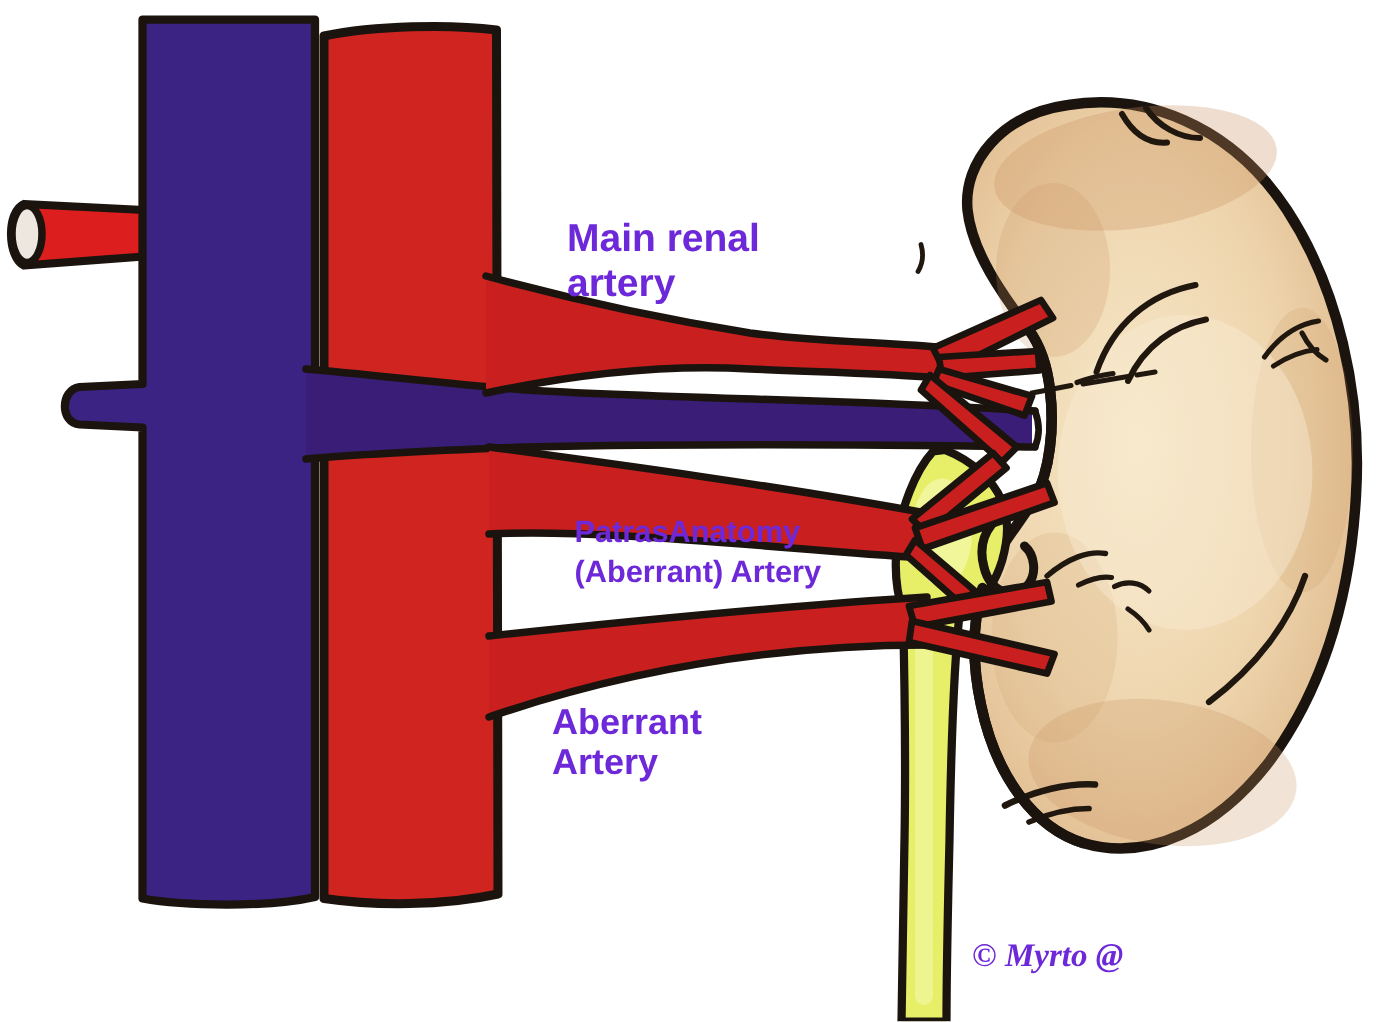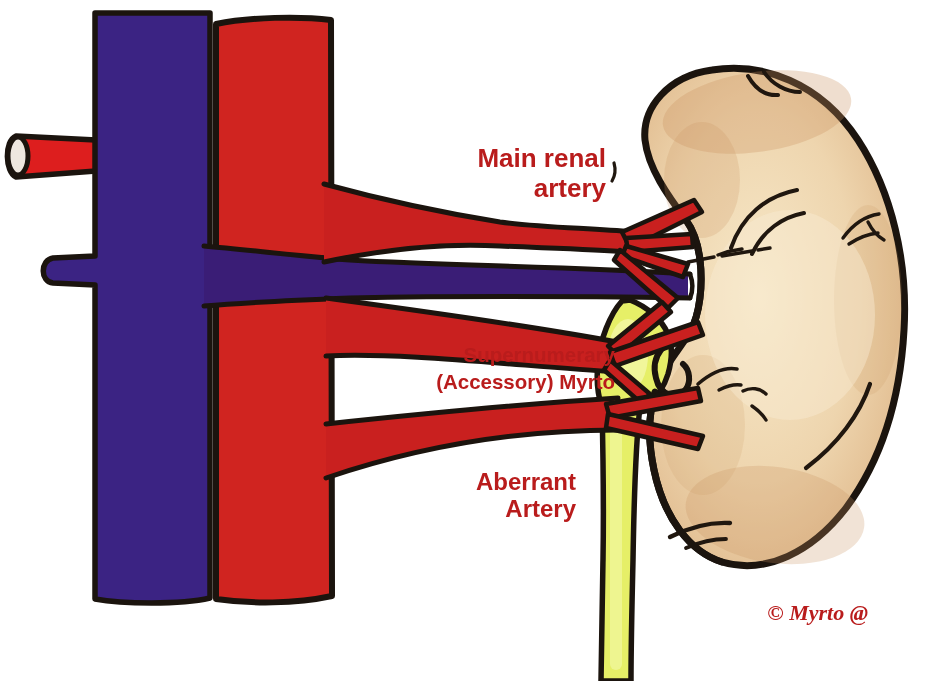--- a/index.html
+++ b/index.html
@@ -6,30 +6,30 @@
   .stage {
     position:relative;
     width:926px; height:681px;
     background:#ffffff;
     overflow:hidden;
     font-family:"Liberation Sans", sans-serif;
   }
   .stage svg { position:absolute; left:0; top:0; }
   .lbl {
     position:absolute;
-    text-align:right;
+    text-align:left;
     font-weight:700;
-    color:#b91c1c;
+    color:#6d28d9;
     white-space:nowrap;
   }
   .lbl-main   { left:378px; top:143px; width:228px; font-size:26px;  line-height:30px; }
   .lbl-super  { left:383px; top:341px; width:232px; font-size:20.5px;line-height:27px; }
   .lbl-aber   { left:368px; top:468px; width:208px; font-size:24px;  line-height:27px; }
   .lbl-credit {
-    left:648px; top:598px; width:220px;
+    left:648px; top:622px; width:220px;
     font-family:"Liberation Serif", serif;
     font-style:italic; font-weight:700;
     font-size:22px; line-height:30px;
   }
   .lbl span { display:block; }
 </style>
 </head>
 <body>
 
 <div class="stage">
@@ -164,22 +164,22 @@
       </g>
     </g>
   </svg>
 
   <div class="lbl lbl-main">
     <span>Main renal</span>
     <span>artery</span>
   </div>
 
   <div class="lbl lbl-super">
-    <span>Supernumerary</span>
-    <span>(Accessory) Myrto</span>
+    <span>PatrasAnatomy</span>
+    <span>(Aberrant) Artery</span>
   </div>
 
   <div class="lbl lbl-aber">
     <span>Aberrant</span>
     <span>Artery</span>
   </div>
 
   <div class="lbl lbl-credit">
     <span>© Myrto @</span>
   </div>

